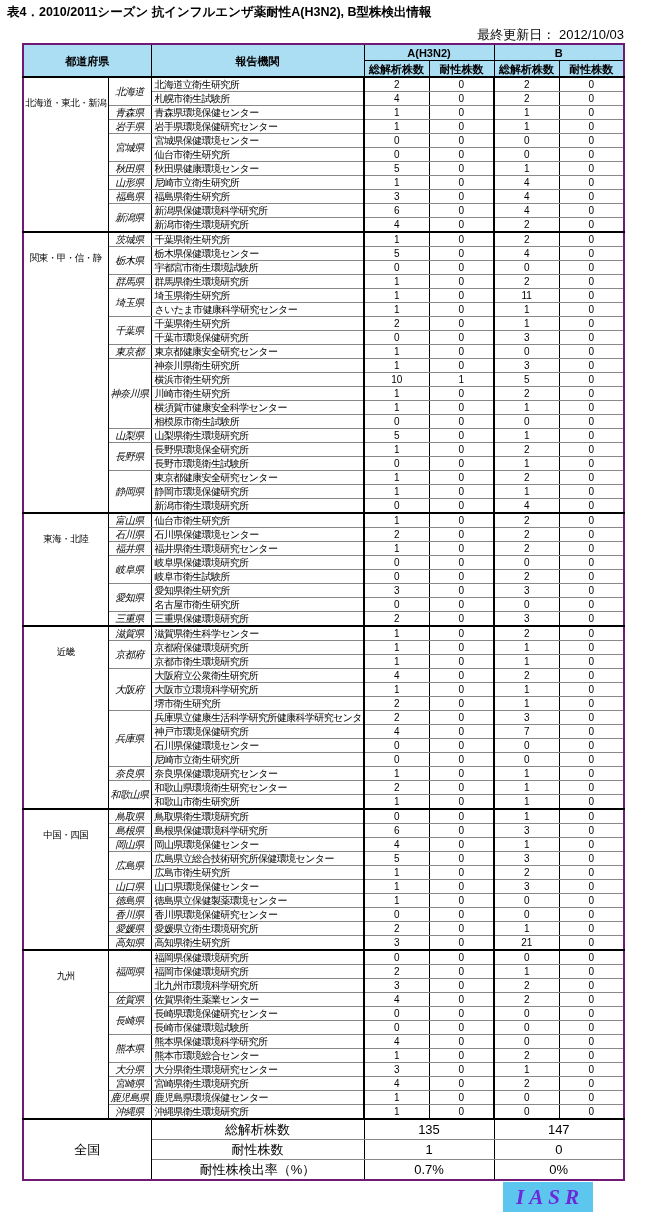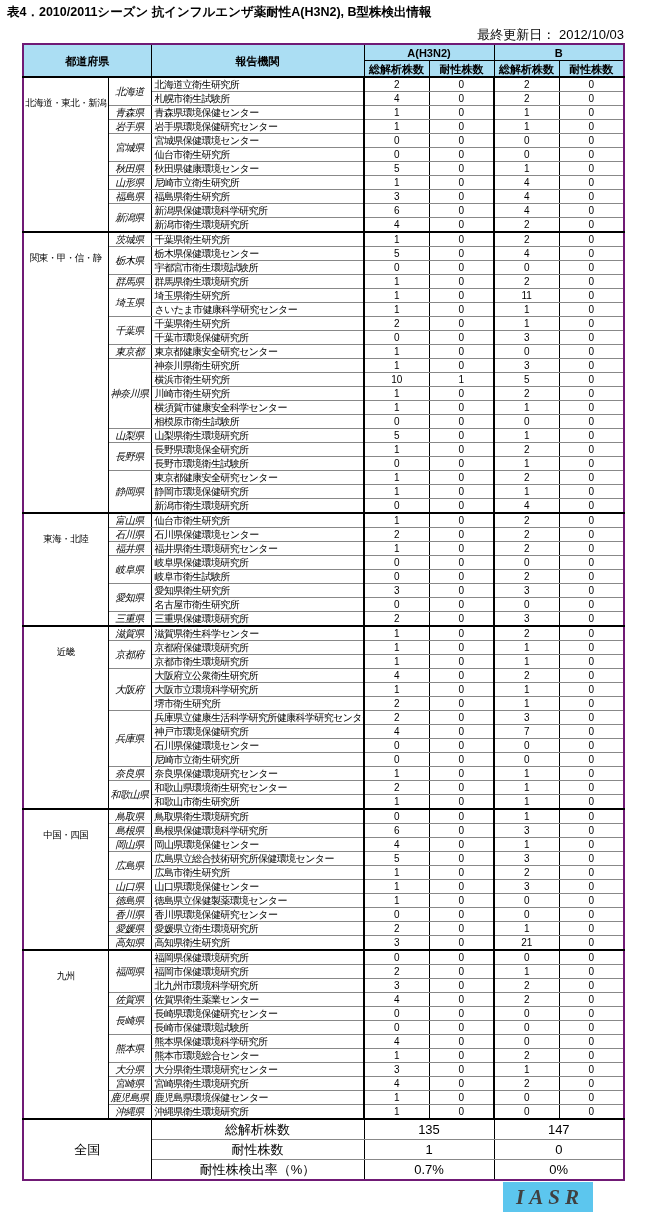--- a/index.html
+++ b/index.html
@@ -20,21 +20,21 @@
   td.a-total-cell,td.b-total-cell{border-left:2px solid #000;}
   tr.sum-start td{border-top:2px solid #000;}
   tr.sum-row td{height:19px;line-height:18px;font-size:13px;border-top:1px solid #888;border-bottom:1px solid #888;
     border-left:1px solid #000;border-right:1px solid #000;padding:0;text-align:center;white-space:nowrap;overflow:hidden;}
   tr.sum-start.sum-row td{border-top:2px solid #000;}
   td.sum-country{vertical-align:middle;font-size:13px;}
   td.sum-label{text-align:left;padding-left:4px;}
   td.sum-val{border-left:2px solid #000;}
   .logo-wrap{position:absolute;top:1182px;right:14px;width:170px;text-align:center;}
   .logo-box{width:90px;height:30px;margin:0 auto;background:#5cc6ee;display:flex;align-items:center;justify-content:center;}
-  .logo-text{font-family:"Liberation Serif",serif;font-style:italic;font-weight:bold;font-size:21px;color:#404040;letter-spacing:5px;padding-left:4px;}
+  .logo-text{font-family:"Liberation Serif",serif;font-style:italic;font-weight:bold;font-size:21px;color:#6d28d9;letter-spacing:5px;padding-left:4px;}
   .logo-sub{margin-top:21px;font-family:"Liberation Serif",serif;font-style:italic;font-weight:bold;font-size:7.5px;color:#2038c8;white-space:nowrap;}
 </style>
 </head>
 <body>
 
 <div class="page-title">表4．2010/2011シーズン 抗インフルエンザ薬耐性A(H3N2), B型株検出情報</div>
 
 <div class="updated">
   <span>最終更新日：</span>
   <span>2012/10/03</span>

